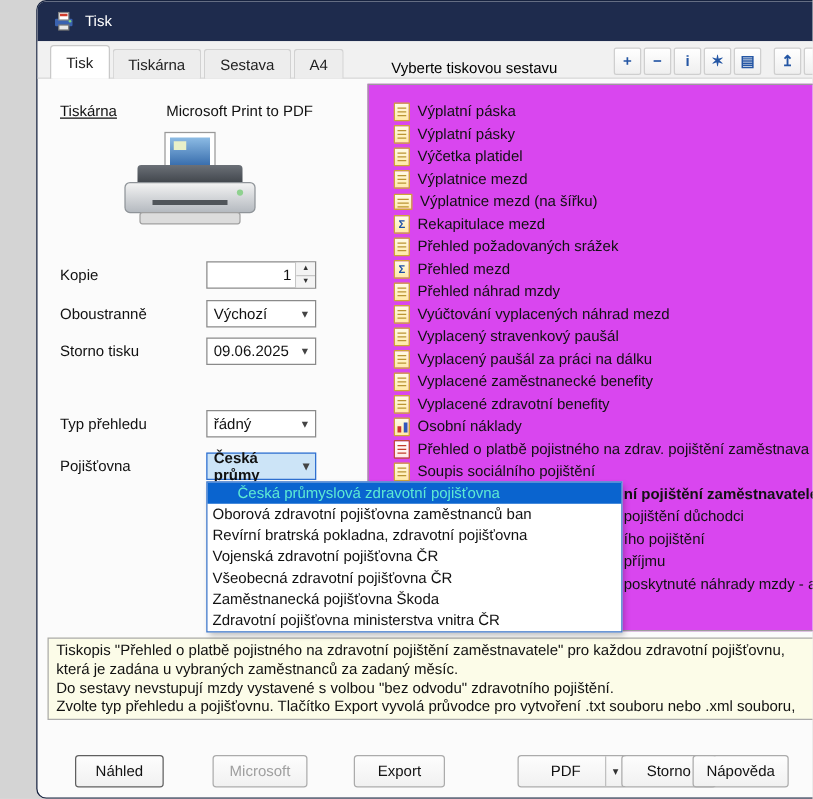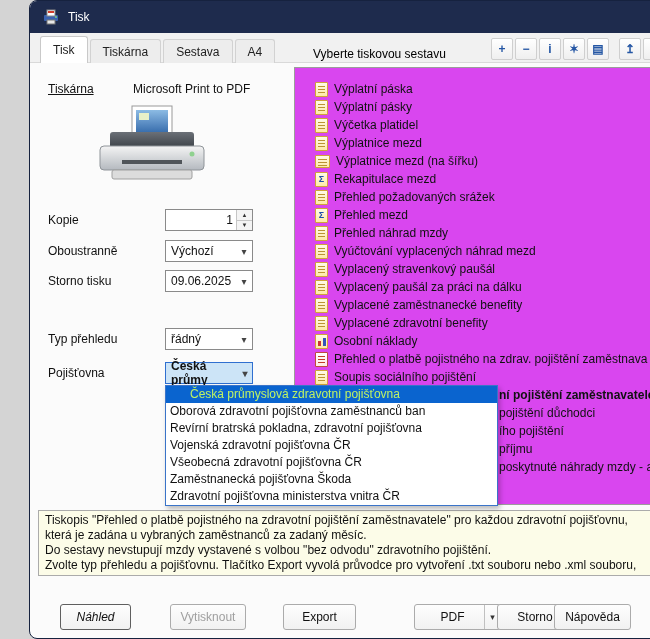--- a/index.html
+++ b/index.html
@@ -37,21 +37,21 @@
   .ctl.open{background:#cce4f7;border-color:#2f6fd0;font-weight:bold;}
   .spin-value{flex:1;text-align:right;padding-right:3px;}
   .spin-btns{width:16px;height:100%;display:flex;flex-direction:column;border-left:1px solid #c6c6c6;}
   .sb{flex:1;display:flex;align-items:center;justify-content:center;font-size:6px;color:#333;background:#f4f4f4;
       border:none;padding:0;font-family:inherit;}
   .sb + .sb{border-top:1px solid #c6c6c6;}
   
   .dropdown{position:absolute;left:135px;top:384px;width:333px;background:#fff;border:1px solid #3a74c9;
             z-index:20;box-shadow:2px 3px 5px rgba(0,0,0,.25);}
   .drow{height:17px;line-height:17px;padding:0 4px;white-space:nowrap;overflow:hidden;}
-  .drow.selected{background:#0a64cf;color:#bef264;padding-left:24px;}
+  .drow.selected{background:#0a64cf;color:#5eead4;padding-left:24px;}
   
   .treepanel{position:absolute;left:264px;top:66px;width:378px;height:438px;background:#d946ef;border:1px solid #9c9c9c;overflow:hidden;}
   .tree{position:absolute;inset:0;padding:12px 0 0 20px;}
   .trow{display:flex;align-items:center;height:18px;white-space:nowrap;}
   .tlabel{margin-left:6px;}
   .trow.bold .tlabel{font-weight:bold;}
   .trow.fragment{padding-left:184px;}
   .trow.fragment .tlabel{margin-left:0;}
   .ticon{width:13px;height:15px;flex:none;position:relative;background:linear-gradient(#fffbe8,#ffe9a8);
          border:1px solid #d0a437;border-radius:1px;}
@@ -72,21 +72,21 @@
   .desc-sbar{position:absolute;right:0;top:0;bottom:0;width:16px;background:#f2f2f2;border-left:1px solid #d9d9d9;}
   .sbar-btn{position:absolute;left:0;width:15px;height:15px;display:flex;align-items:center;justify-content:center;
             font-size:6px;color:#555;background:#f2f2f2;border:none;padding:0;font-family:inherit;}
   .sbar-up{top:0;} .sbar-down{bottom:0;}
   .sbar-thumb{position:absolute;left:2px;top:17px;width:11px;height:18px;background:#cfcfcf;border-radius:2px;}
   
   .btn{position:absolute;top:603px;height:26px;background:linear-gradient(#fdfdfd,#f1f1f1);border:1px solid #ababab;
        border-radius:3px;font-size:12px;display:flex;align-items:center;justify-content:center;font-family:inherit;color:#111;}
   .btn.default{border-color:#5f5f5f;}
   .btn.disabled{color:#9f9f9f;}
-  #btn-preview{left:30px;width:71px;font-style:italic;}
+  #btn-preview{left:30px;width:71px;}
   #btn-print{left:140px;width:76px;}
   #btn-export{left:253px;width:73px;}
   #btn-pdf{left:384px;width:87px;padding-right:16px;}
   .pdf-arrow{position:absolute;right:0;top:0;bottom:0;width:16px;border-left:1px solid #c0c0c0;
              display:flex;align-items:center;justify-content:center;}
   .pdf-arrow::after{content:"▾";font-size:9px;color:#333;}
   #btn-cancel{left:467px;width:76px;}
   #btn-help{left:524px;width:77px;}
 </style>
 </head>
@@ -368,21 +368,21 @@
 
     </div>
     <div class="desc-sbar">
       <button class="sbar-btn sbar-up">▲</button>
       <div class="sbar-thumb"></div>
       <button class="sbar-btn sbar-down">▼</button>
     </div>
   </div>
 
   <button class="btn default" id="btn-preview">Náhled</button>
-  <button class="btn disabled" id="btn-print">Vytisknout</button>
+  <button class="btn disabled" id="btn-print">Microsoft</button>
   <button class="btn" id="btn-export">Export</button>
   <button class="btn" id="btn-pdf">
     <span>PDF</span>
     <span class="pdf-arrow"></span>
   </button>
   <button class="btn" id="btn-cancel">Storno</button>
   <button class="btn" id="btn-help">Nápověda</button>
 
 </div>
 

